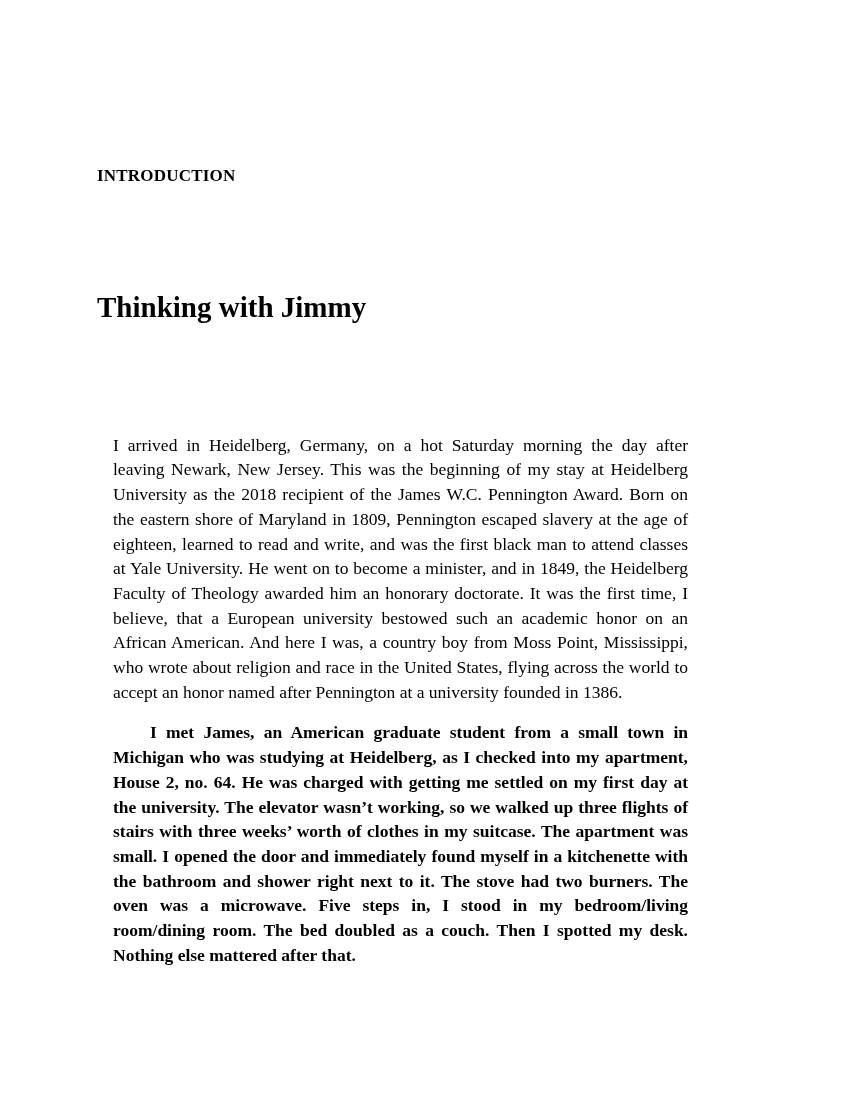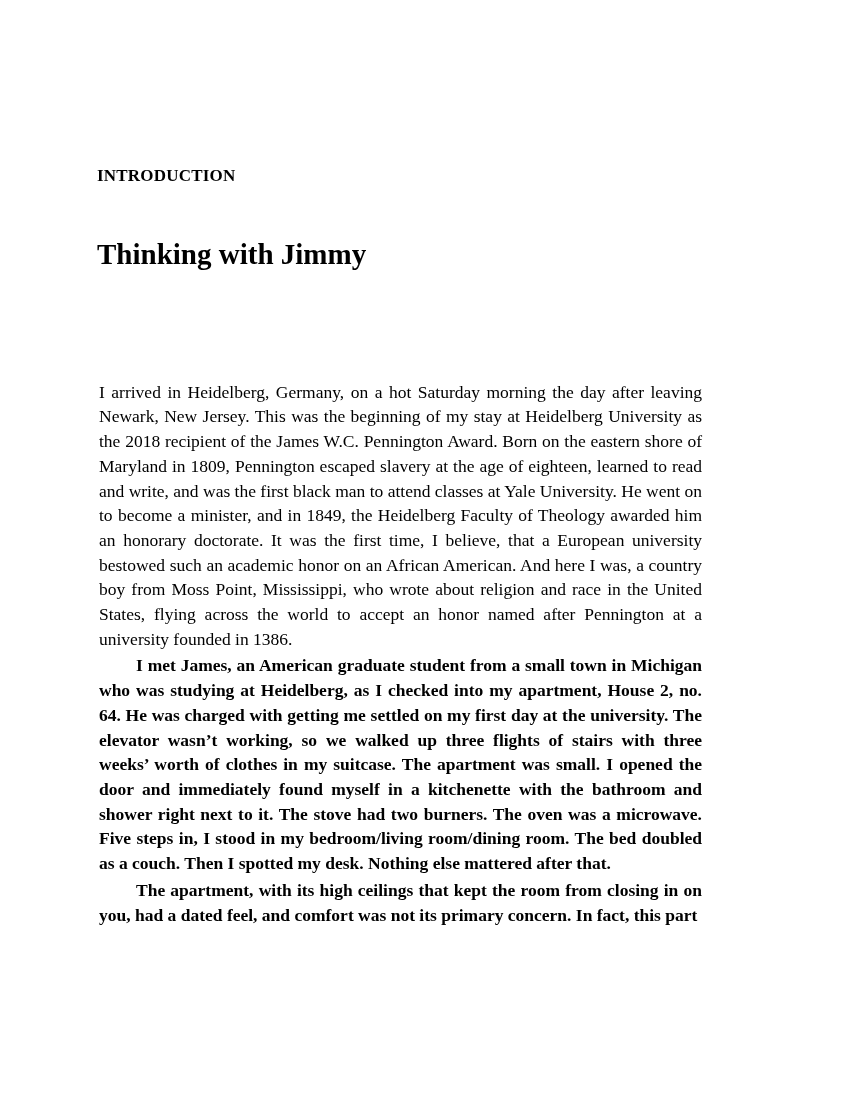--- a/index.html
+++ b/index.html
@@ -21,45 +21,44 @@
     padding: 166px 64px 0 97px;
     background: #ffffff;
   }
   .kicker {
     font-size: 17px;
     font-weight: bold;
     line-height: 1.2;
     letter-spacing: 0.2px;
   }
   .title {
-    margin: 52px 0 0 0;
+    margin: 105px 0 0 0;
     font-size: 29px;
     font-weight: bold;
     line-height: 1.15;
   }
   .body-text {
     margin-top: 108px;
     font-size: 17.5px;
     line-height: 24.7px;
     text-align: justify;
     text-justify: inter-word;
     hyphens: none;
   }
   .para {
-    margin: 2px;
+    margin: 16px;
   }
   .para.indent {
     text-indent: 37px;
     font-weight: bold;
   }
 </style>
 </head>
 <body>
 
 <div class="page">
   <div class="kicker">INTRODUCTION</div>
   <h1 class="title">Thinking with Jimmy</h1>
   <div class="body-text">
     <p class="para">I arrived in Heidelberg, Germany, on a hot Saturday morning the day after leaving Newark, New Jersey. This was the beginning of my stay at Heidelberg University as the 2018 recipient of the James W.C. Pennington Award. Born on the eastern shore of Maryland in 1809, Pennington escaped slavery at the age of eighteen, learned to read and write, and was the first black man to attend classes at Yale University. He went on to become a minister, and in 1849, the Heidelberg Faculty of Theology awarded him an honorary doctorate. It was the first time, I believe, that a European university bestowed such an academic honor on an African American. And here I was, a country boy from Moss Point, Mississippi, who wrote about religion and race in the United States, flying across the world to accept an honor named after Pennington at a university founded in 1386.</p>
     <p class="para indent">I met James, an American graduate student from a small town in Michigan who was studying at Heidelberg, as I checked into my apartment, House 2, no. 64. He was charged with getting me settled on my first day at the university. The elevator wasn’t working, so we walked up three flights of stairs with three weeks’ worth of clothes in my suitcase. The apartment was small. I opened the door and immediately found myself in a kitchenette with the bathroom and shower right next to it. The stove had two burners. The oven was a microwave. Five steps in, I stood in my bedroom/living room/dining room. The bed doubled as a couch. Then I spotted my desk. Nothing else mattered after that.</p>
-    <p class="para indent">The apartment, with its high ceilings that kept the room from closing in on you, had a dated feel, and comfort was not its primary concern. In fact, this part</p>
   </div>
 </div>
 
 </body></html>

